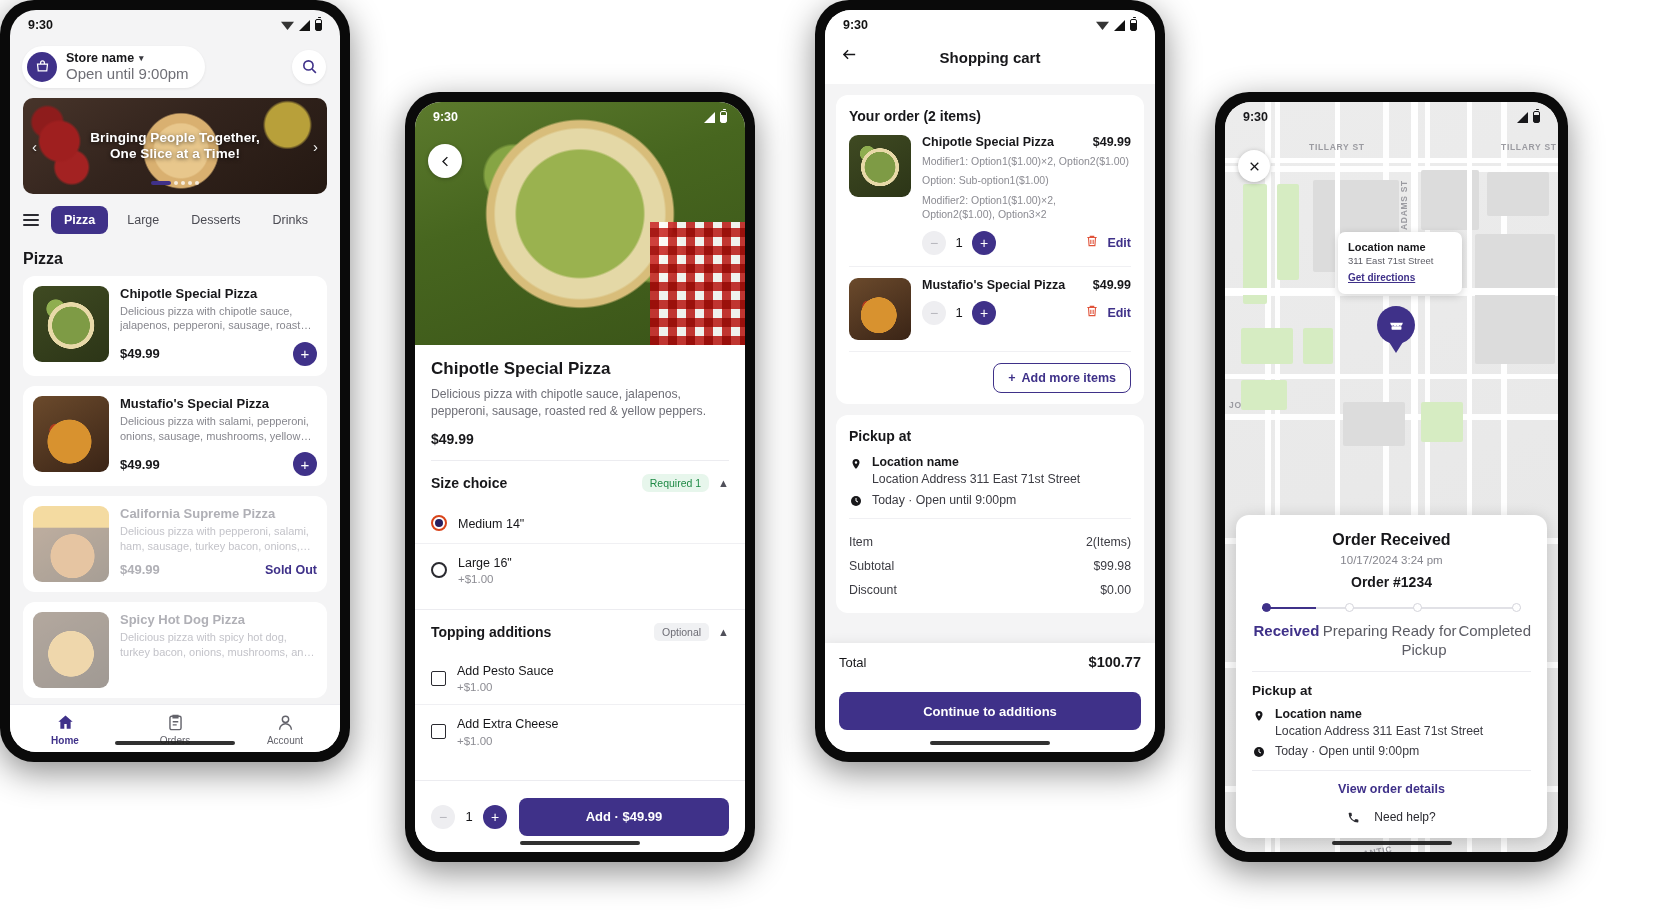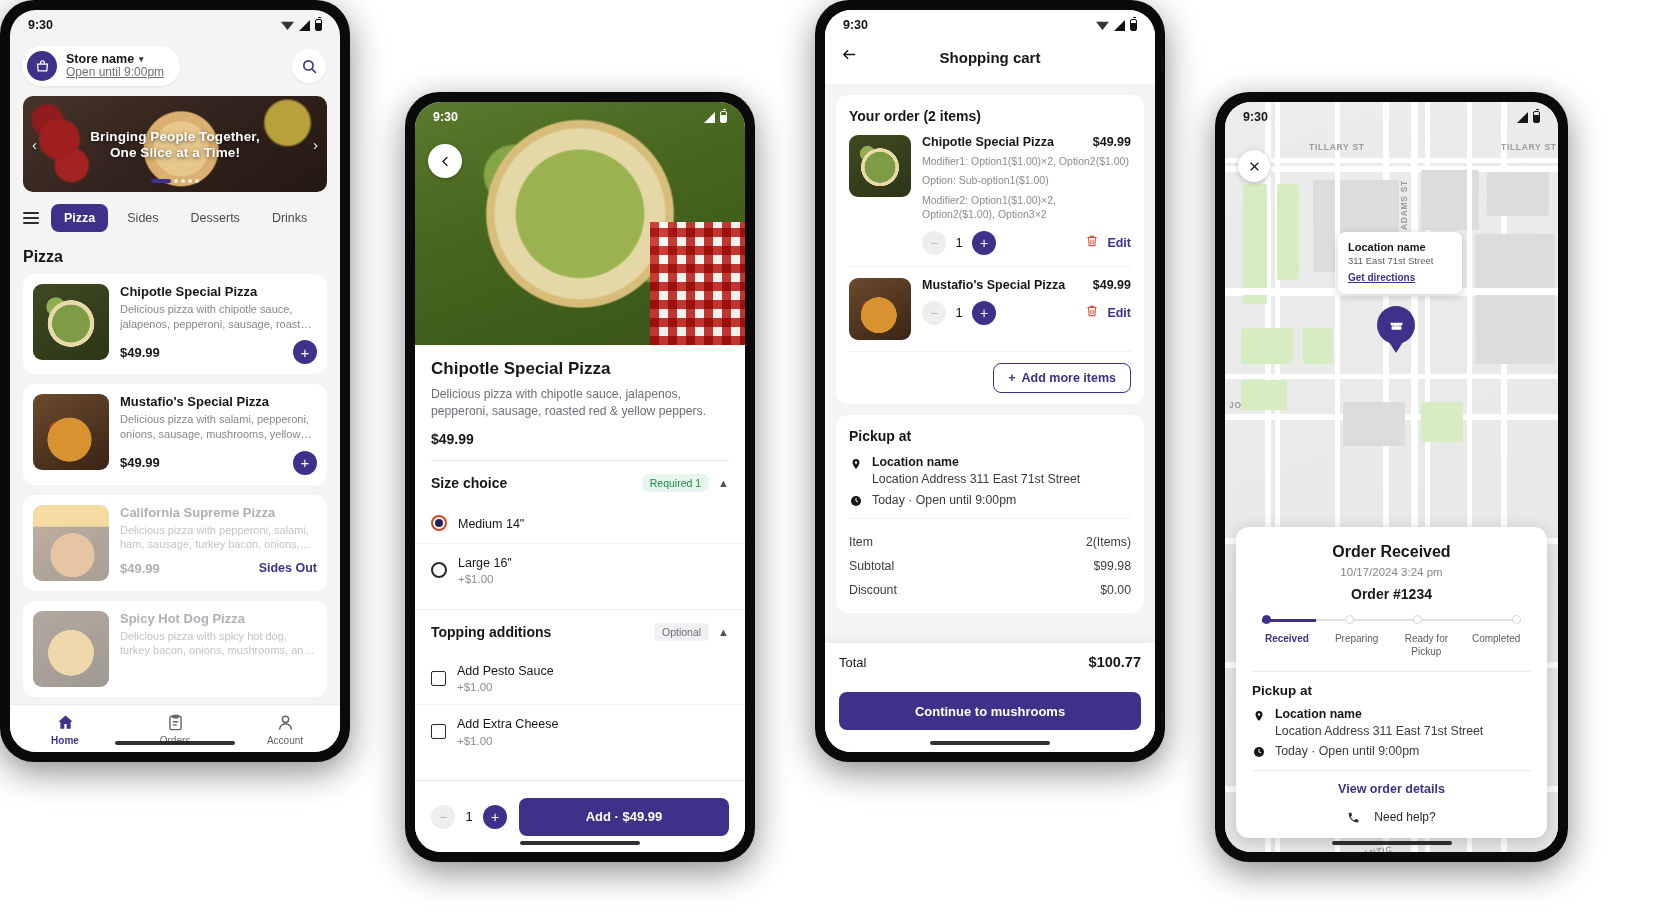--- a/index.html
+++ b/index.html
@@ -59,21 +59,21 @@
     display:flex; align-items:center; gap:9px; background:#fff;
     border-radius: 26px; padding: 5px 16px 5px 5px;
     box-shadow: 0 1px 3px rgba(0,0,0,.07);
   }
   .store-avatar {
     width:30px; height:30px; border-radius:50%; background:#3f3189;
     display:flex; align-items:center; justify-content:center;
   }
   .store-txt { line-height:1.15; }
   .store-name { font-size:12.5px; font-weight:bold; color:#17171a; display:flex; align-items:center; gap:5px;}
-  .store-sub { font-size:12px; color:#6f6f76;text-decoration:underline; }
+  .store-sub { font-size:15px; color:#6f6f76; }
   .chev { font-size:9px; color:#3a3a40; }
   .search-btn {
     width:34px; height:34px; border-radius:50%; background:#fff;
     display:flex; align-items:center; justify-content:center;
     box-shadow:0 1px 3px rgba(0,0,0,.07);
   }
 
   .banner {
     position:relative; margin: 0 13px; height:96px; border-radius:10px; overflow:hidden;
     background:
@@ -302,21 +302,21 @@
   }
   .sh-title { font-size:16px; font-weight:bold; color:#17171a; text-align:center; }
   .sh-date { font-size:11.5px; color:#84848c; text-align:center; margin-top:5px; }
   .sh-order { font-size:14px; font-weight:bold; color:#17171a; text-align:center; margin-top:8px; }
   .progress { margin: 13px 4px 0 4px; position:relative; height:10px; }
   .ptrack { position:absolute; left:6px; right:6px; top:4px; height:2px; background:#e1e1e6; }
   .pfill { position:absolute; left:6px; width:20%; top:4px; height:2.5px; background:#3f3189; }
   .pnode { position:absolute; top:0; width:9px; height:9px; border-radius:50%; background:#fff; border:1.6px solid #d5d5dc; }
   .pnode.done { background:#3f3189; border-color:#3f3189; }
   .plabels { display:flex; margin-top:8px; }
-  .plab { flex:1; text-align:center; font-size:10px; color:#5c5c64; line-height:1.28; }
+  .plab { flex:1; text-align:center; font-size:15px; color:#5c5c64; line-height:1.28; }
   .plab.active { color:#3f3189; font-weight:bold; }
   .sh-sep { height:1px; background:#ececf0; margin: 12px 0 11px 0; }
   .sh-h { font-size:13.5px; font-weight:bold; color:#17171a; }
   .sh-link { text-align:center; font-size:12.5px; font-weight:bold; color:#3f3189; }
   .sh-help { text-align:center; font-size:12px; color:#2a2a30; display:flex; align-items:center; justify-content:center; gap:14px; }
 </style>
 </head>
 <body>
 
 <div class="stage">
@@ -373,21 +373,21 @@
         </div>
       </div>
 
       <div class="cat-row">
         <span class="cat-ham">
             <i></i>
             <i></i>
             <i></i>
           </span>
         <span class="cat active">Pizza</span>
-        <span class="cat">Sides</span>
+        <span class="cat">Large</span>
         <span class="cat">Desserts</span>
         <span class="cat">Drinks</span>
         <span class="cat">Most</span>
       </div>
 
       <div class="sect-title">Pizza</div>
 
       <div class="list">
         <div class="item-card">
           <div class="item-thumb th-chipotle"></div>
@@ -413,21 +413,21 @@
           </div>
         </div>
 
         <div class="item-card disabled">
           <div class="item-thumb th-california"></div>
           <div class="item-body">
             <div class="item-name">California Supreme Pizza</div>
             <div class="item-desc">Delicious pizza with pepperoni, salami, ham, sausage, turkey bacon, onions, green pep...</div>
             <div class="item-foot">
               <span class="item-price">$49.99</span>
-              <span class="sold-out">Sides Out</span>
+              <span class="sold-out">Sold Out</span>
             </div>
           </div>
         </div>
 
         <div class="item-card disabled">
           <div class="item-thumb th-spicy"></div>
           <div class="item-body">
             <div class="item-name">Spicy Hot Dog Pizza</div>
             <div class="item-desc">Delicious pizza with spicy hot dog, turkey bacon, onions, mushrooms, and sausage.</div>
           </div>
@@ -667,21 +667,21 @@
           <span>Discount</span>
           <span>$0.00</span>
         </div>
       </div>
 
       <div class="p3-bottom">
         <div class="tot-row">
           <span class="tot-l">Total</span>
           <span class="tot-r">$100.77</span>
         </div>
-        <div class="checkout">Continue to mushrooms</div>
+        <div class="checkout">Continue to additions</div>
       </div>
       <div class="home-ind"></div>
     </div>
   </div>
 
   <div class="phone" id="phone4">
     <div class="screen">
 
       <div class="map">
         <div class="mgreen" style="left:18px; top:82px; width:24px; height:120px;"></div>

